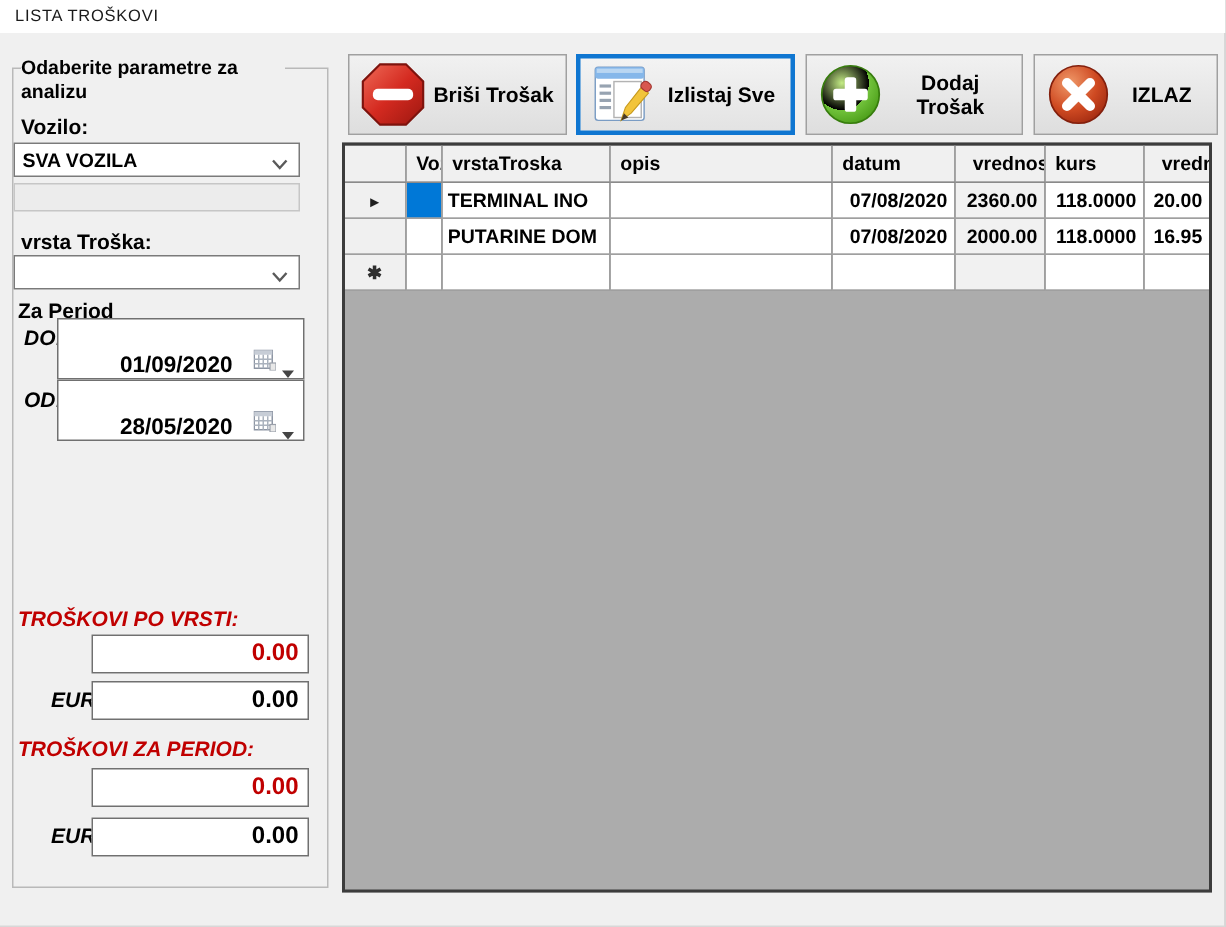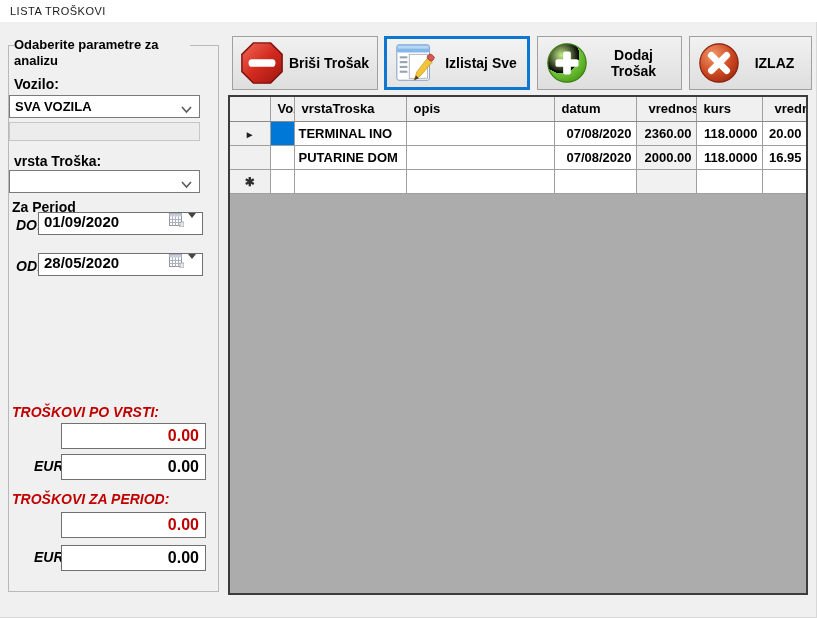--- a/index.html
+++ b/index.html
@@ -23,22 +23,22 @@
   .lbl-red { position:absolute; font-size:14px; font-weight:bold; font-style:italic; color:#c00000; }
 
   .combo { position:absolute; left:9px; width:191px; height:23px; background:#fff;
            border:1px solid #7a7a7a; font-size:13px; font-weight:bold; color:#000;
            display:flex; align-items:center; padding-left:5px; }
   .combo .chev { position:absolute; right:7px; top:6px; }
 
   .txt-disabled { position:absolute; left:9px; top:122px; width:191px; height:19px;
                   background:#ececec; border:1px solid #c6c6c6; }
 
-  .datepick { position:absolute; left:38px; width:165px; height:23px; background:#fff;
-              border:1px solid #707070; display:flex; align-items:flex-start; }
+  .datepick { position:absolute; left:38px; width:165px; height:41px; background:#fff;
+              border:1px solid #707070; display:flex; align-items:flex-end;padding-left:36px; }
   .datepick .dval { font-size:15px; font-weight:bold; color:#000; padding-left:5px; flex:1; }
   .datepick .cal { margin-right:4px; }
   .datepick .drop { width:0; height:0; border-left:4px solid transparent; border-right:4px solid transparent;
                     border-top:5px solid #444; margin-right:6px; }
 
   .btn-izlistaj { position:absolute; left:9px; top:284px; width:198px; height:41px;
                   background:linear-gradient(#f4f4f4,#e2e2e2); border:1px solid #a6a6a6;
                   display:flex; align-items:center; cursor:pointer; }
   .btn-izlistaj .cap { flex:1; text-align:right; padding-right:12px; font-size:14px; font-weight:bold; color:#000; }
 

